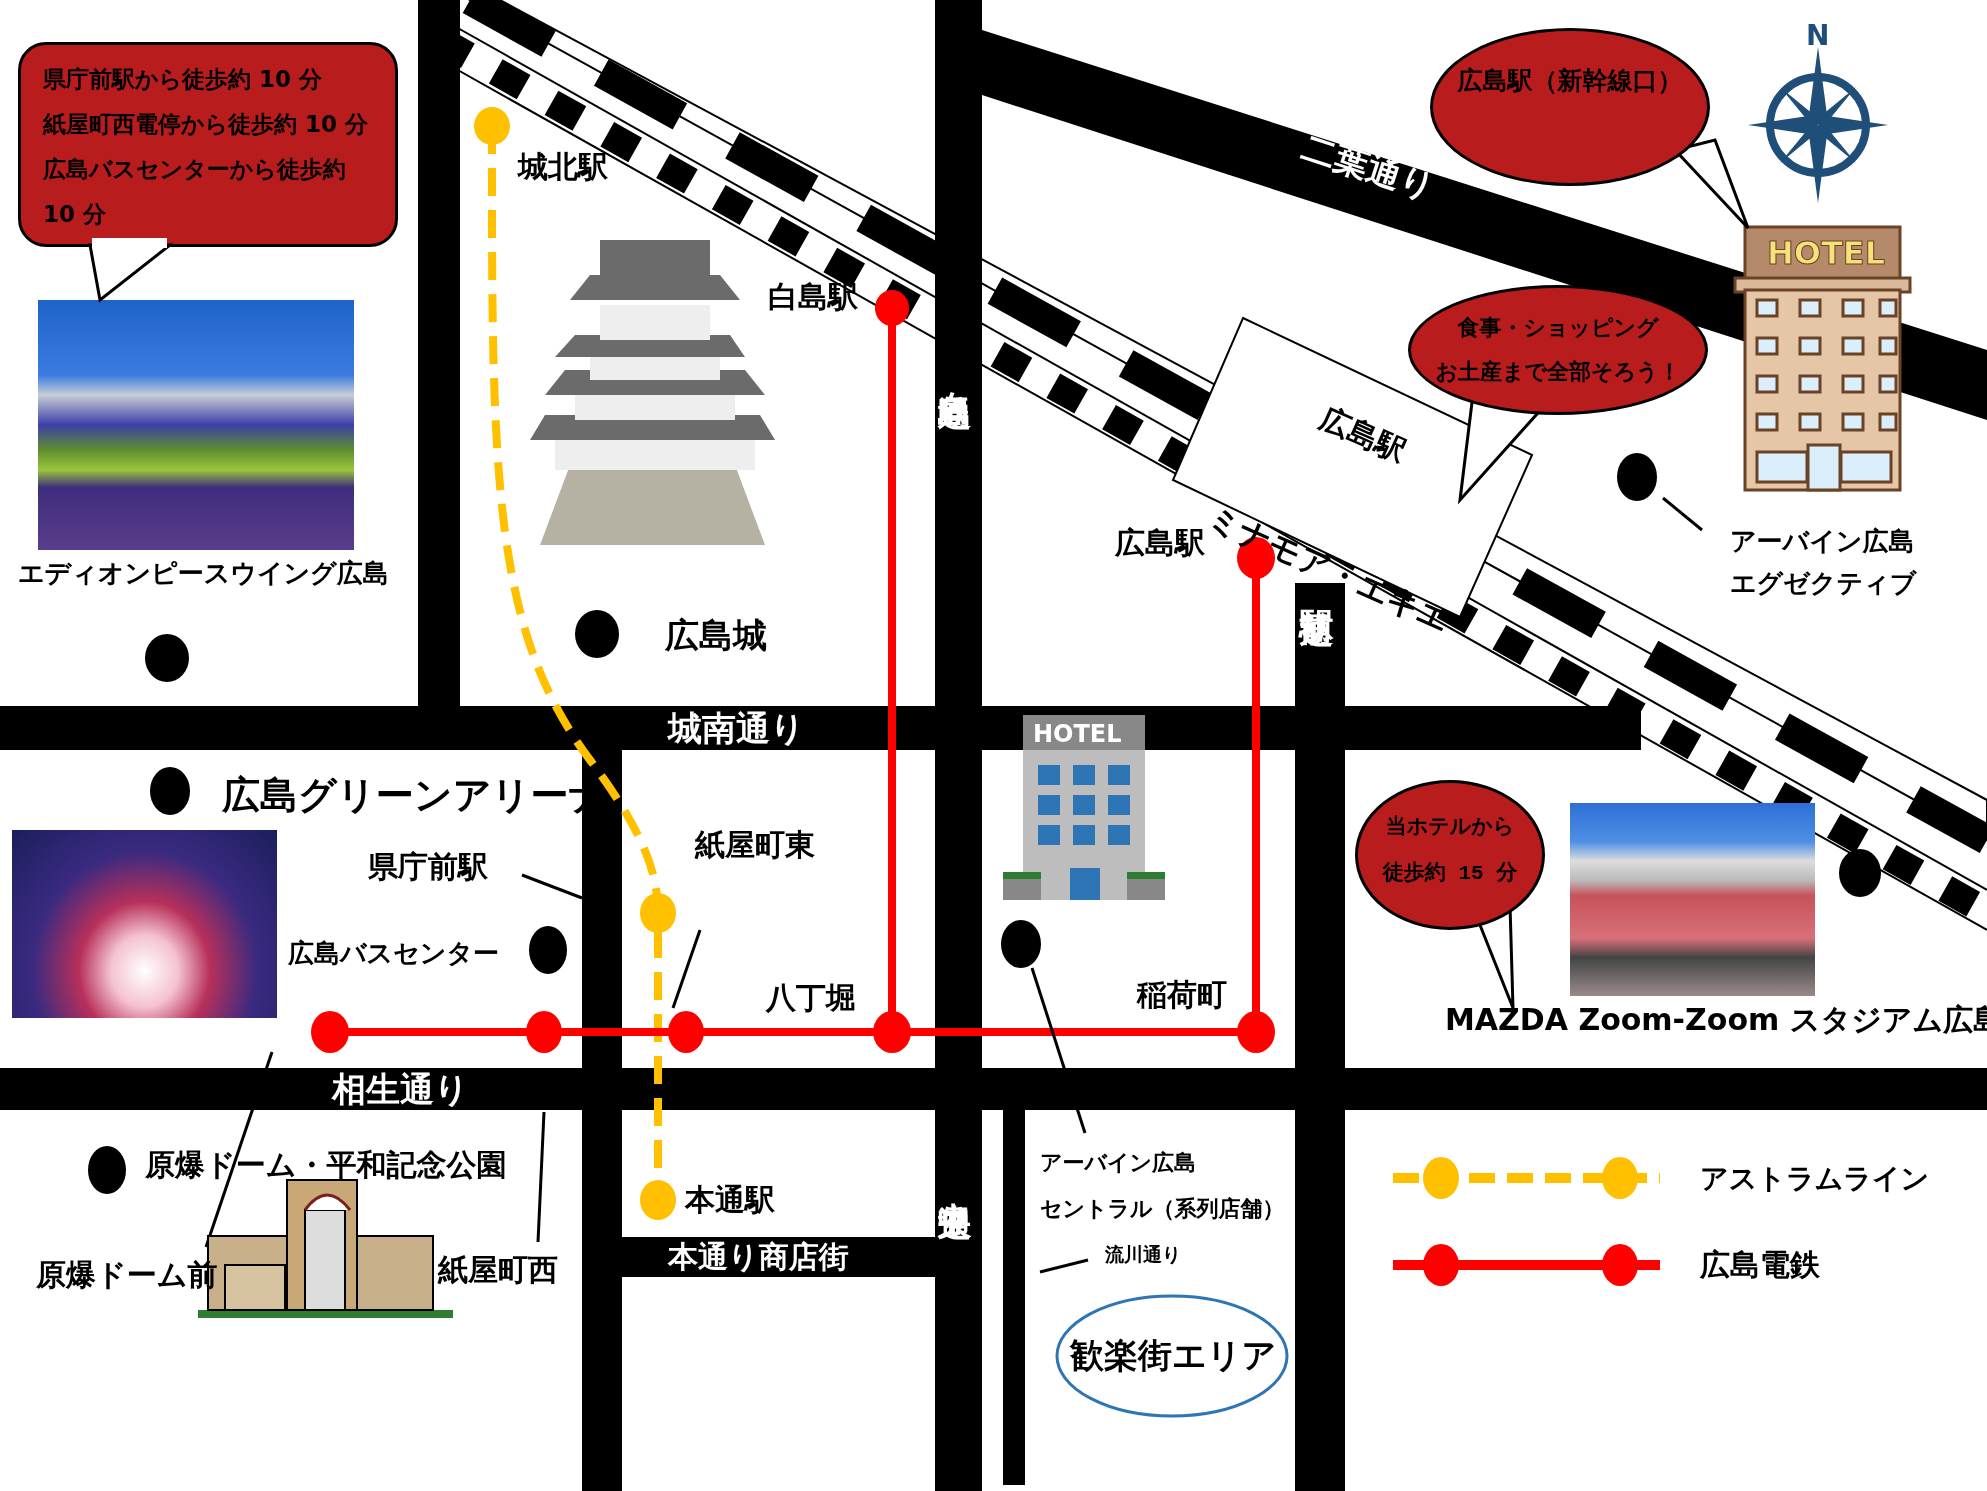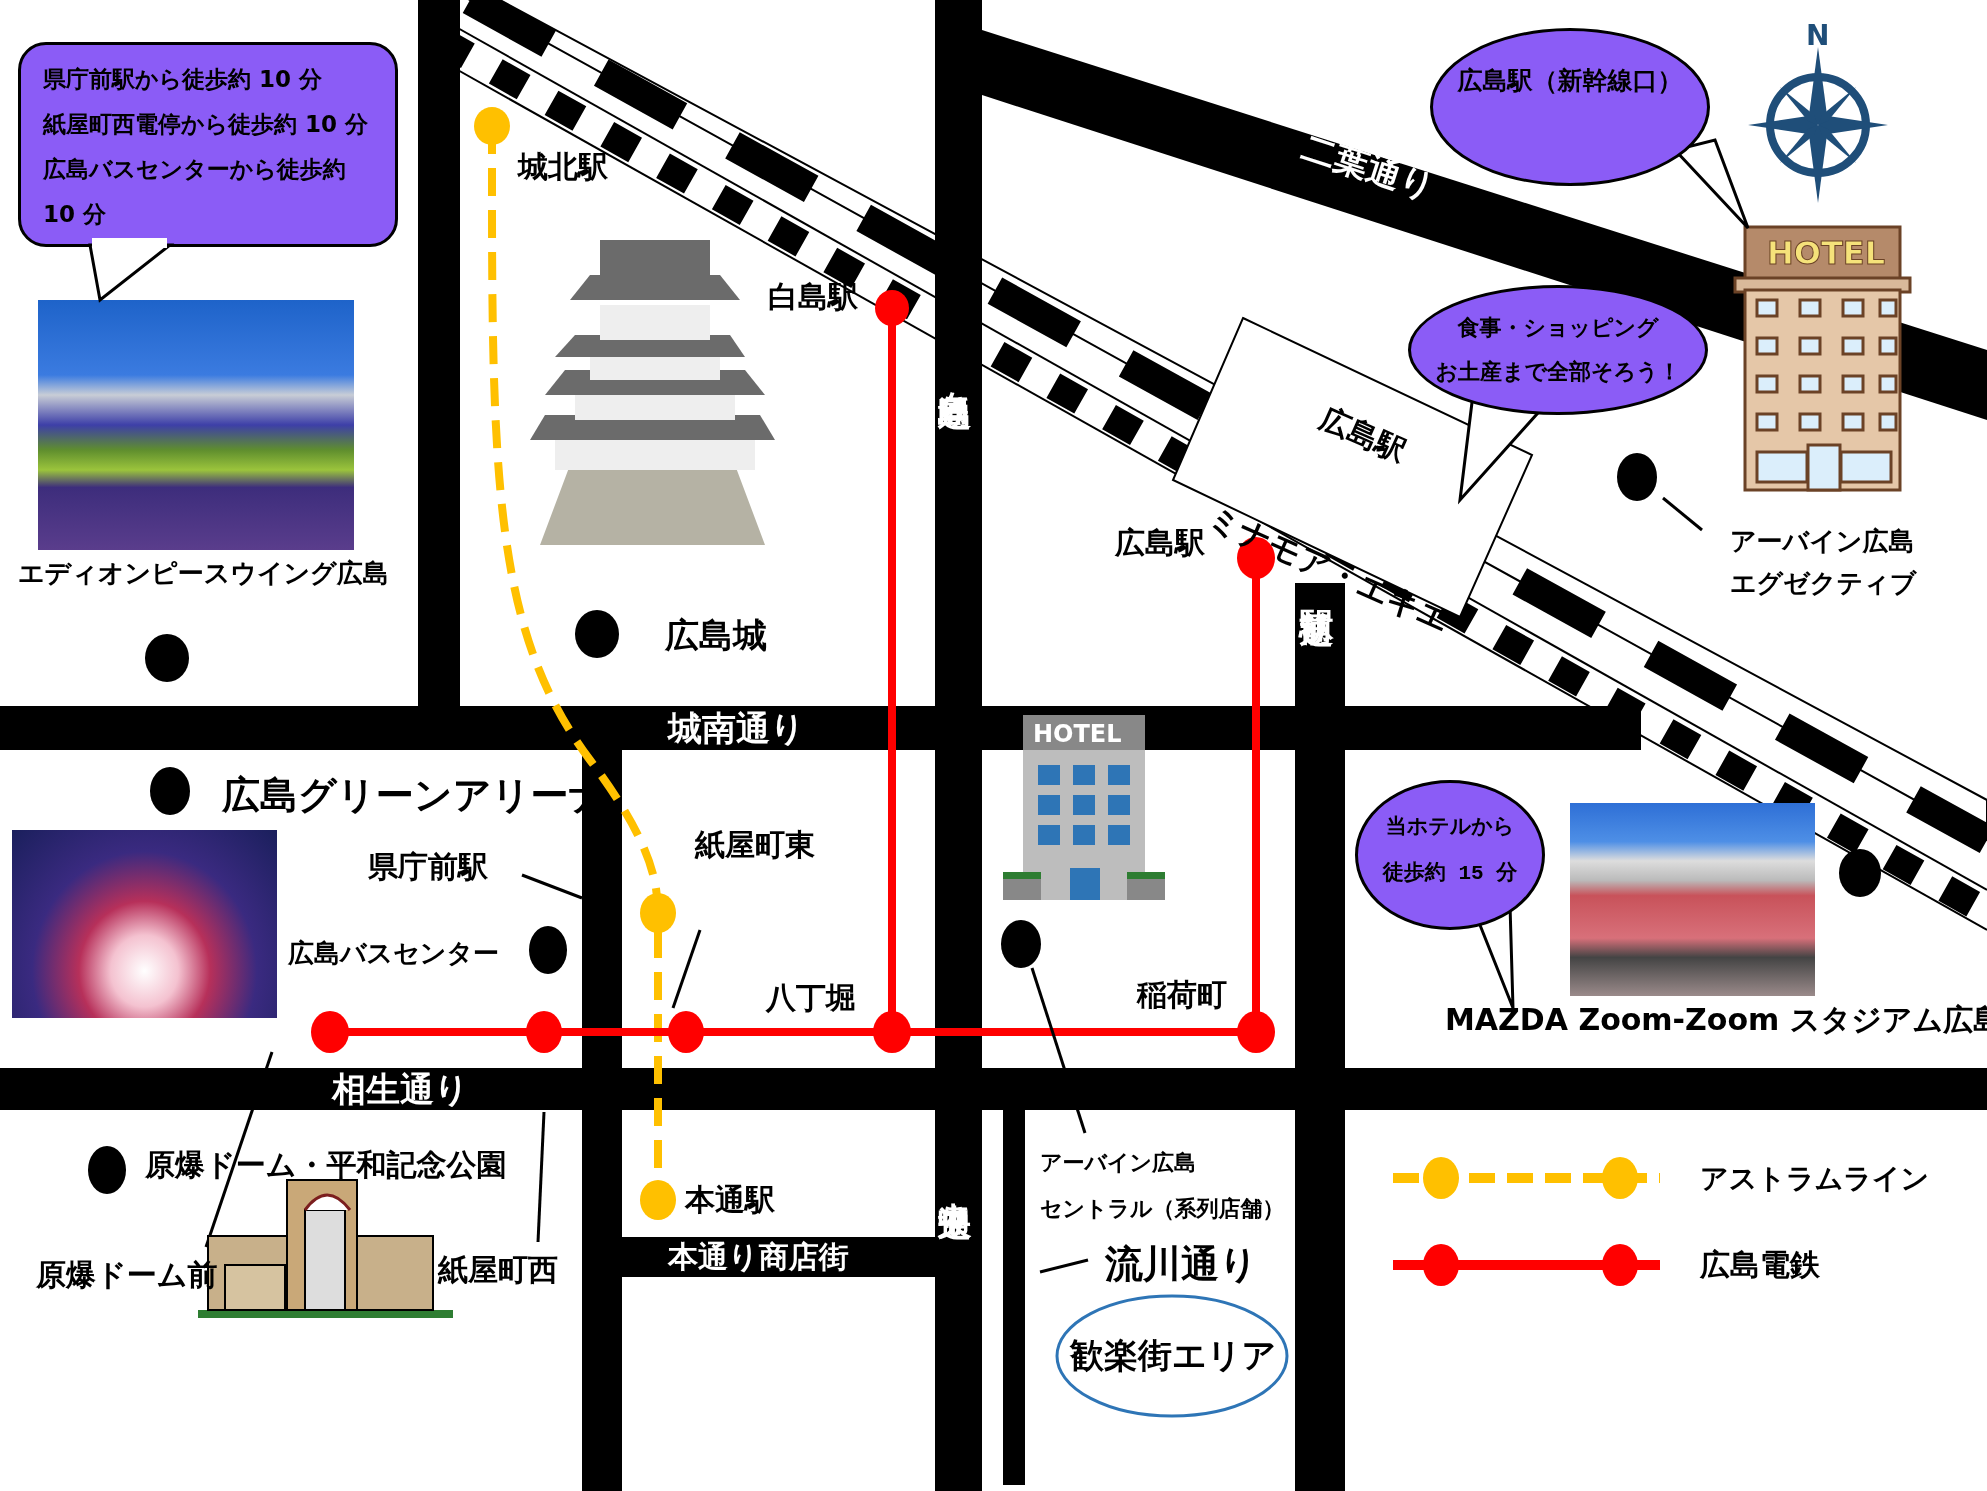--- a/index.html
+++ b/index.html
@@ -1,21 +1,21 @@
 <!DOCTYPE html>
 <html><head>
 <meta charset="utf-8">
 <style>
   html,body{margin:0;padding:0;background:#fff;}
   body{width:1987px;height:1491px;position:relative;overflow:hidden;font-family:"DejaVu Sans","Liberation Sans",sans-serif;color:#000;}
   svg.map{position:absolute;left:0;top:0;}
   .lbl{position:absolute;font-weight:bold;white-space:nowrap;line-height:1;}
   .road-lbl{color:#fff;font-weight:bold;position:absolute;white-space:nowrap;line-height:1;}
   .vert{writing-mode:vertical-rl;text-orientation:upright;letter-spacing:2px;}
-  .bubble{position:absolute;background:#8b5cf6;border:3px solid #000;font-weight:bold;}
+  .bubble{position:absolute;background:#b91c1c;border:3px solid #000;font-weight:bold;}
   .photo{position:absolute;overflow:hidden;}
 </style>
 </head>
 <body>
 
 <svg class="map" width="1987" height="1491" viewBox="0 0 1987 1491">
 
   <polygon points="982,30 982,95 1987,420 1987,350" fill="#000"></polygon>
 
   <g>
@@ -204,21 +204,21 @@
   <div>徒歩約 15 分</div>
 </div>
 
 <div class="road-lbl" style="left:1300px;top:150px;font-size:34px;transform:rotate(18deg);">二葉通り</div>
 <div class="road-lbl vert" style="left:938px;top:365px;font-size:34px;">白島通り</div>
 <div class="road-lbl" style="left:668px;top:711px;font-size:34px;">城南通り</div>
 <div class="road-lbl vert" style="left:1300px;top:582px;font-size:34px;">駅前通り</div>
 <div class="road-lbl" style="left:332px;top:1072px;font-size:34px;">相生通り</div>
 <div class="road-lbl" style="left:668px;top:1242px;font-size:30px;">本通り商店街</div>
 <div class="road-lbl vert" style="left:938px;top:1175px;font-size:34px;">中央通り</div>
-<div class="lbl" style="left:1105px;top:1245px;font-size:38px;">流川通り</div>
+<div class="lbl" style="left:1105px;top:1245px;font-size:19px;">流川通り</div>
 
 <div class="lbl" style="left:518px;top:152px;font-size:30px;">城北駅</div>
 <div class="lbl" style="left:768px;top:282px;font-size:30px;">白島駅</div>
 <div class="lbl" style="left:1115px;top:528px;font-size:30px;">広島駅</div>
 <div class="lbl" style="left:368px;top:852px;font-size:30px;">県庁前駅</div>
 <div class="lbl" style="left:695px;top:810px;font-size:30px;margin-top:20px;">紙屋町東</div>
 <div class="lbl" style="left:766px;top:983px;font-size:30px;">八丁堀</div>
 <div class="lbl" style="left:1137px;top:980px;font-size:30px;">稲荷町</div>
 <div class="lbl" style="left:685px;top:1185px;font-size:30px;">本通駅</div>
 <div class="lbl" style="left:438px;top:1255px;font-size:30px;">紙屋町西</div>

